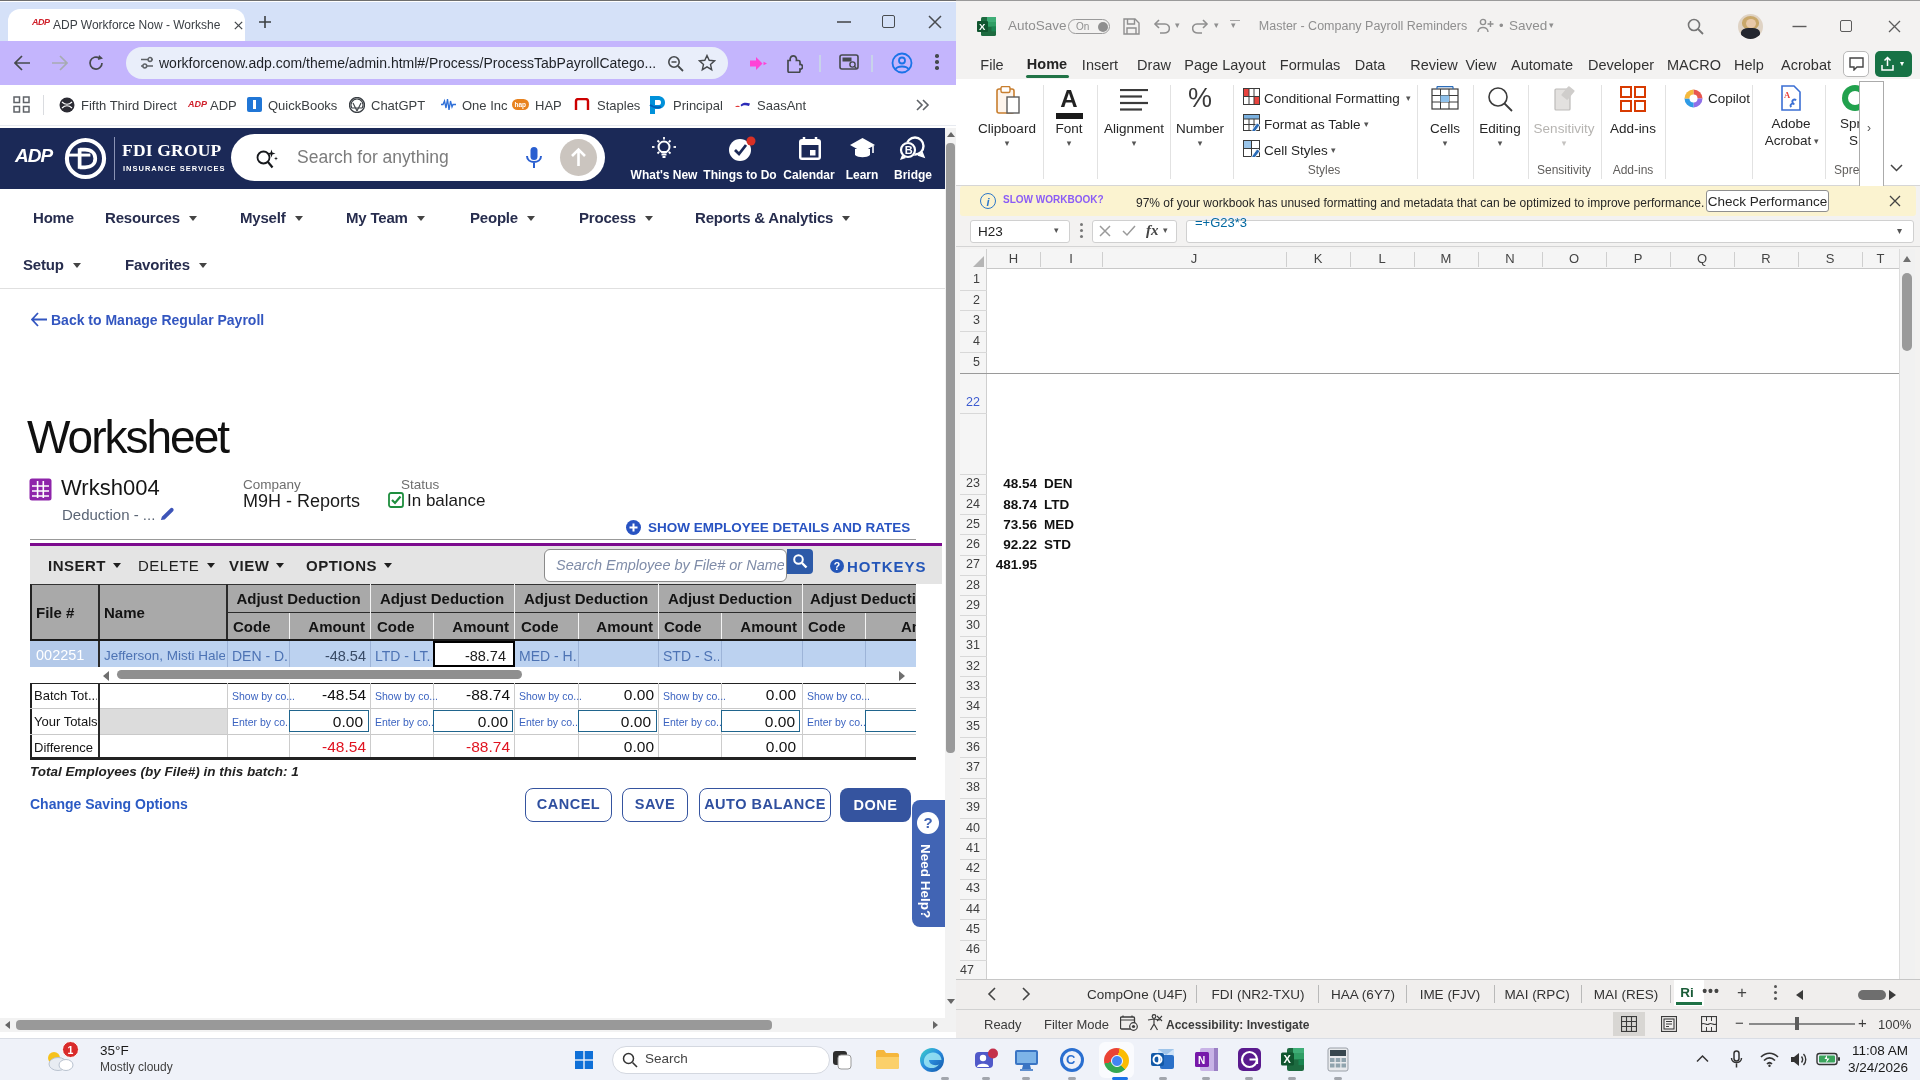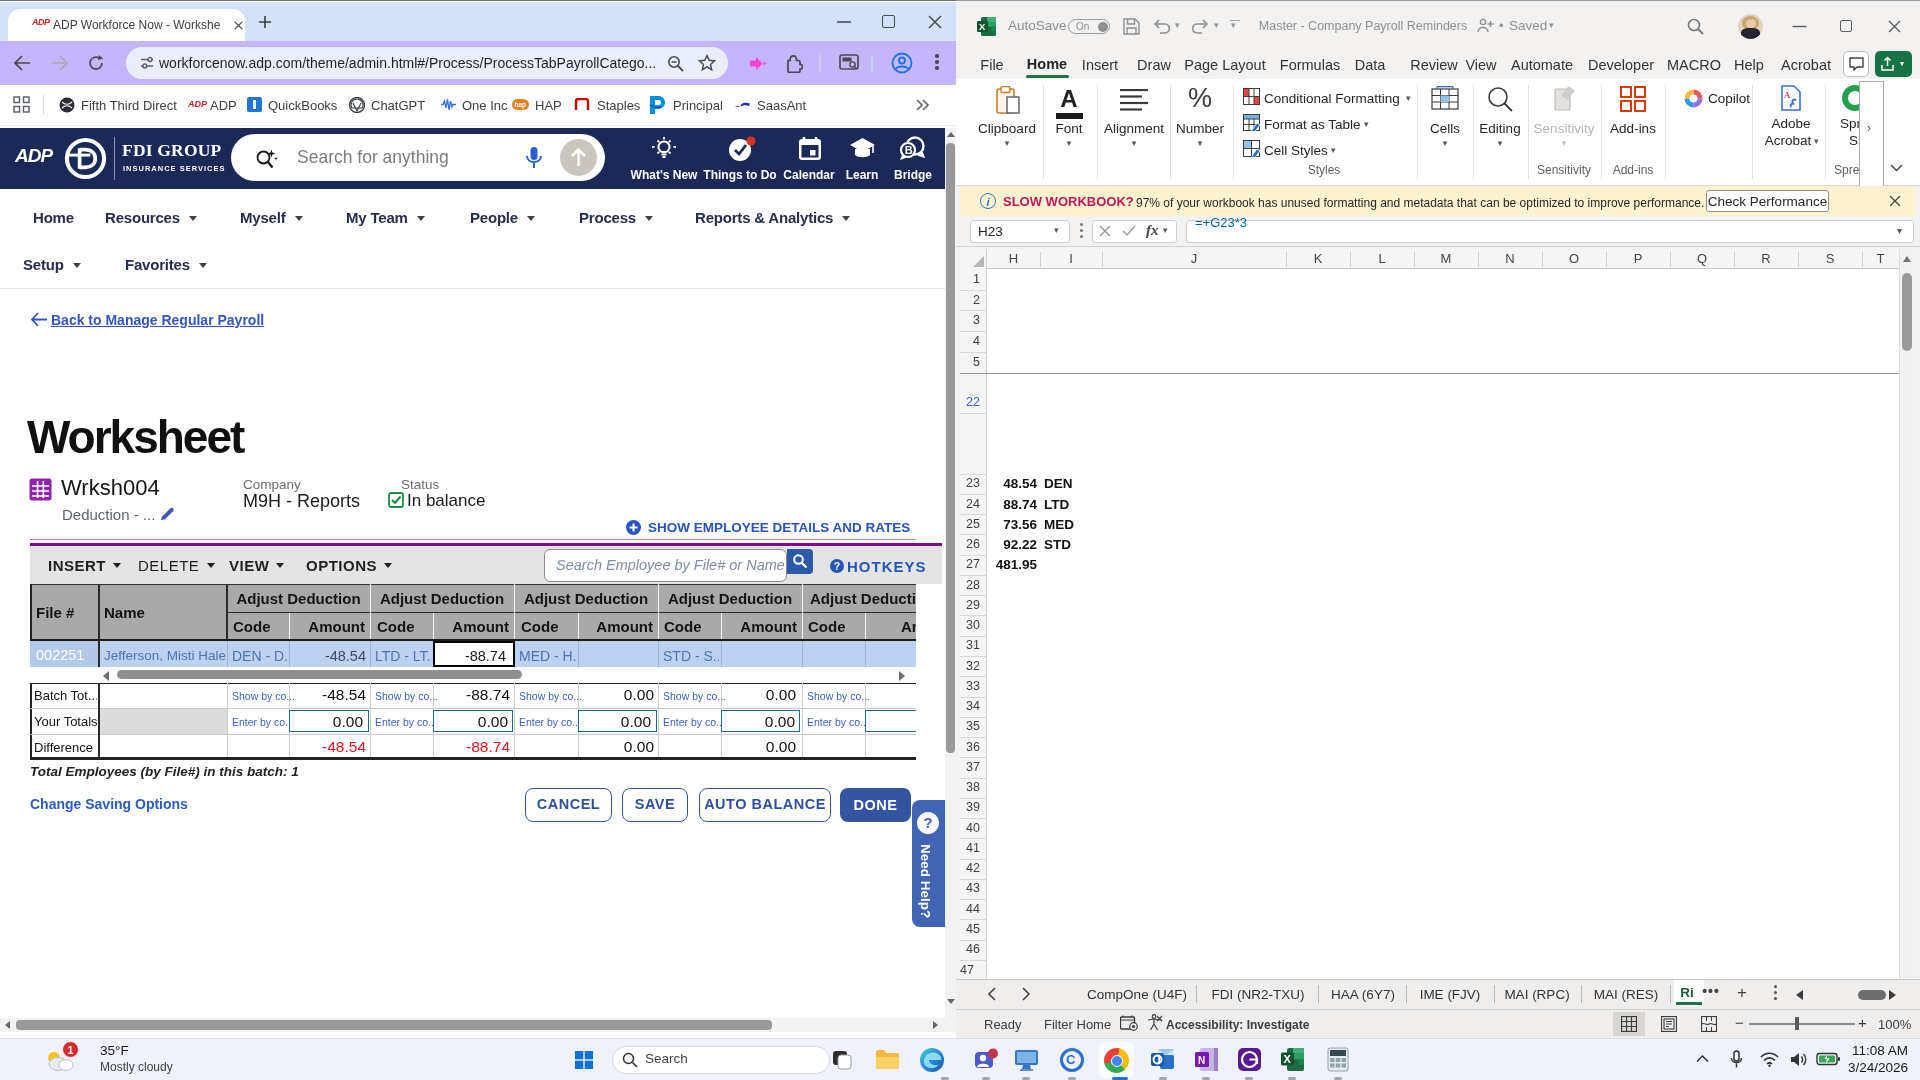--- a/index.html
+++ b/index.html
@@ -234,22 +234,22 @@
       <span class="abs navtxt" style="left:346px;top:81px;">My Team<span class="caret" style="margin-left:9px;margin-bottom:2px;"></span></span>
       <span class="abs navtxt" style="left:470px;top:81px;">People<span class="caret" style="margin-left:9px;margin-bottom:2px;"></span></span>
       <span class="abs navtxt" style="left:579px;top:81px;">Process<span class="caret" style="margin-left:9px;margin-bottom:2px;"></span></span>
       <span class="abs navtxt" style="left:695px;top:81px;">Reports &amp; Analytics<span class="caret" style="margin-left:9px;margin-bottom:2px;"></span></span>
       <span class="abs navtxt" style="left:23px;top:128px;">Setup<span class="caret" style="margin-left:9px;margin-bottom:2px;"></span></span>
       <span class="abs navtxt" style="left:125px;top:128px;">Favorites<span class="caret" style="margin-left:9px;margin-bottom:2px;"></span></span>
       <div class="abs" style="left:0;top:160px;width:945px;height:1px;background:#e0e0e0;"></div>
       <svg class="abs" style="left:31px;top:184px;" width="16" height="15" viewBox="0 0 16 15">
           <path d="M7 1 L1 7.5 L7 14 M1.5 7.5 H16" fill="none" stroke="#3356c0" stroke-width="1.8"></path>
         </svg>
-      <span class="abs" style="left:51px;top:184px;font-size:14px;font-weight:bold;color:#3356c0;text-decoration:underline;">Back to Manage Regular Payroll</span>
-      <span class="abs" style="left:27px;top:282px;font-size:46px;font-weight:700;letter-spacing:-2px;color:#101010;">Worksheet</span>
+      <span class="abs" style="left:51px;top:184px;font-size:14px;font-weight:bold;color:#3356c0;">Back to Manage Regular Payroll</span>
+      <span class="abs" style="left:27px;top:282px;font-size:46px;font-weight:400;letter-spacing:-2px;color:#101010;">Worksheet</span>
       <svg class="abs" style="left:29px;top:350px;" width="23" height="23" viewBox="0 0 23 23">
           <rect x="0.5" y="0.5" width="22" height="22" rx="2.5" fill="#8e24aa"></rect>
           <g stroke="#fff" stroke-width="1.6">
             <path d="M3 8 H20 M3 13 H20 M3 18 H20 M8.6 3 V20 M14.3 3 V20"></path>
           </g>
         </svg>
       <span class="abs" style="left:61px;top:347px;font-size:22px;color:#151515;">Wrksh004</span>
       <span class="abs" style="left:62px;top:378px;font-size:15px;color:#5b6575;">Deduction - ...</span>
       <svg class="abs" style="left:160px;top:379px;" width="14" height="14" viewBox="0 0 15 15">
           <path d="M1 14 L2 10.5 L11 1.5 C11.8 0.7 13.3 0.7 14 1.5 C14.8 2.2 14.8 3.7 14 4.5 L5 13.5 Z" fill="#3d54b8"></path>
@@ -624,21 +624,21 @@
       <span class="abs" style="left:878px;top:162px;font-size:12px;color:#605e5c;">Sprea</span>
       <div class="abs" style="left:903px;top:80px;width:25px;height:106px;background:#fff;border:1px solid #ababab;"></div>
       <span class="abs" style="left:911px;top:120px;font-size:12px;color:#555;">›</span>
       <svg class="abs" style="left:934px;top:163px;" width="13" height="8" viewBox="0 0 13 8">
           <path d="M1 1 L6.5 6.5 L12 1" fill="none" stroke="#444" stroke-width="1.5"></path>
         </svg>
     </div>
 
     <div class="abs" style="left:4px;top:185px;width:956px;height:30px;background:#fbf3d0;border-radius:3px;"></div>
     <div class="abs" style="left:24px;top:192px;width:16px;height:16px;border-radius:50%;border:1.5px solid #2b76c9;color:#2b76c9;text-align:center;line-height:16px;font-size:11px;font-style:italic;font-weight:bold;">i</div>
-    <span class="abs" style="left:47px;top:193px;font-size:13px;font-weight:bold;color:#be185d;">SLOW WORKBOOK?</span>
+    <span class="abs" style="left:47px;top:193px;font-size:10px;font-weight:bold;color:#8b5cf6;">SLOW WORKBOOK?</span>
     <span class="abs" style="left:180px;top:195px;font-size:12px;color:#262626;">97% of your workbook has unused formatting and metadata that can be optimized to improve performance.</span>
     <div class="abs" style="left:750px;top:189px;width:123px;height:22px;background:#fff;border:1px solid #8f8f8f;border-radius:3px;text-align:center;line-height:21px;font-size:13.5px;color:#262626;">Check Performance</div>
     <svg class="abs" style="left:933px;top:194px;" width="12" height="12" viewBox="0 0 12 12">
         <path d="M1 1 L11 11 M11 1 L1 11" stroke="#444" stroke-width="1.3"></path>
       </svg>
 
     <div class="abs" style="left:0;top:215px;width:964px;height:31px;background:#f3f2f1;border-bottom:1px solid #d4d4d4;"></div>
     <div class="abs" style="left:14px;top:219px;width:100px;height:23px;background:#fff;border:1px solid #d0d0d0;border-radius:3px;"></div>
     <span class="abs" style="left:22px;top:223px;font-size:13.5px;color:#222;">H23</span>
     <span class="abs" style="left:98px;top:224px;font-size:9px;color:#555;">▾</span>
@@ -789,21 +789,21 @@
       <span class="abs" style="left:755px;top:982px;transform:translateX(-50%);font-size:14px;font-weight:bold;color:#444;letter-spacing:1px;">•••</span>
       <span class="abs" style="left:786px;top:982px;transform:translateX(-50%);font-size:17px;color:#444;">+</span>
       <div class="abs" style="left:818px;top:984px;width:3px;height:3px;background:#555;border-radius:50%;box-shadow:0 6px 0 #555,0 12px 0 #555;"></div>
       <div class="abs" style="left:840px;top:989px;width:0;height:0;border-top:5px solid transparent;border-bottom:5px solid transparent;border-right:7px solid #3b3b3b;"></div>
       <div class="abs" style="left:902px;top:989px;width:28px;height:10px;background:#6e6e6e;border-radius:5px;"></div>
       <div class="abs" style="left:933px;top:989px;width:0;height:0;border-top:5px solid transparent;border-bottom:5px solid transparent;border-left:7px solid #3b3b3b;"></div>
     </div>
     <div id="statusbar">
       <div class="abs" style="left:0;top:1008px;width:964px;height:30px;background:#f0eeed;border-top:1px solid #d1d1d1;"></div>
       <span class="abs" style="left:28px;top:1016px;font-size:13px;color:#3b3b3b;">Ready</span>
-      <span class="abs" style="left:88px;top:1016px;font-size:13px;color:#3b3b3b;">Filter Home</span>
+      <span class="abs" style="left:88px;top:1016px;font-size:13px;color:#3b3b3b;">Filter Mode</span>
       <svg class="abs" style="left:164px;top:1014px;" width="18" height="16" viewBox="0 0 18 16">
           <rect x="0.5" y="2" width="14" height="12" rx="1" fill="none" stroke="#3b3b3b" stroke-width="1.3"></rect>
           <path d="M0.5 5 H14.5 M3 2 V0.5 M12 2 V0.5" stroke="#3b3b3b" stroke-width="1.2"></path>
           <circle cx="13.5" cy="11.5" r="3.8" fill="#f0eeed" stroke="#3b3b3b" stroke-width="1.2"></circle>
           <circle cx="13.5" cy="11.5" r="1.6" fill="#3b3b3b"></circle>
         </svg>
       <svg class="abs" style="left:190px;top:1013px;" width="17" height="18" viewBox="0 0 17 18">
           <circle cx="8" cy="2.5" r="1.8" fill="none" stroke="#3b3b3b" stroke-width="1.2"></circle>
           <path d="M2 6 L8 5 L14 6 M8 5 V10 L4.5 16 M8 10 L11.5 16" fill="none" stroke="#3b3b3b" stroke-width="1.2"></path>
           <path d="M11 2 L16 7 M16 2 L11 7" stroke="#3b3b3b" stroke-width="1.1"></path>

